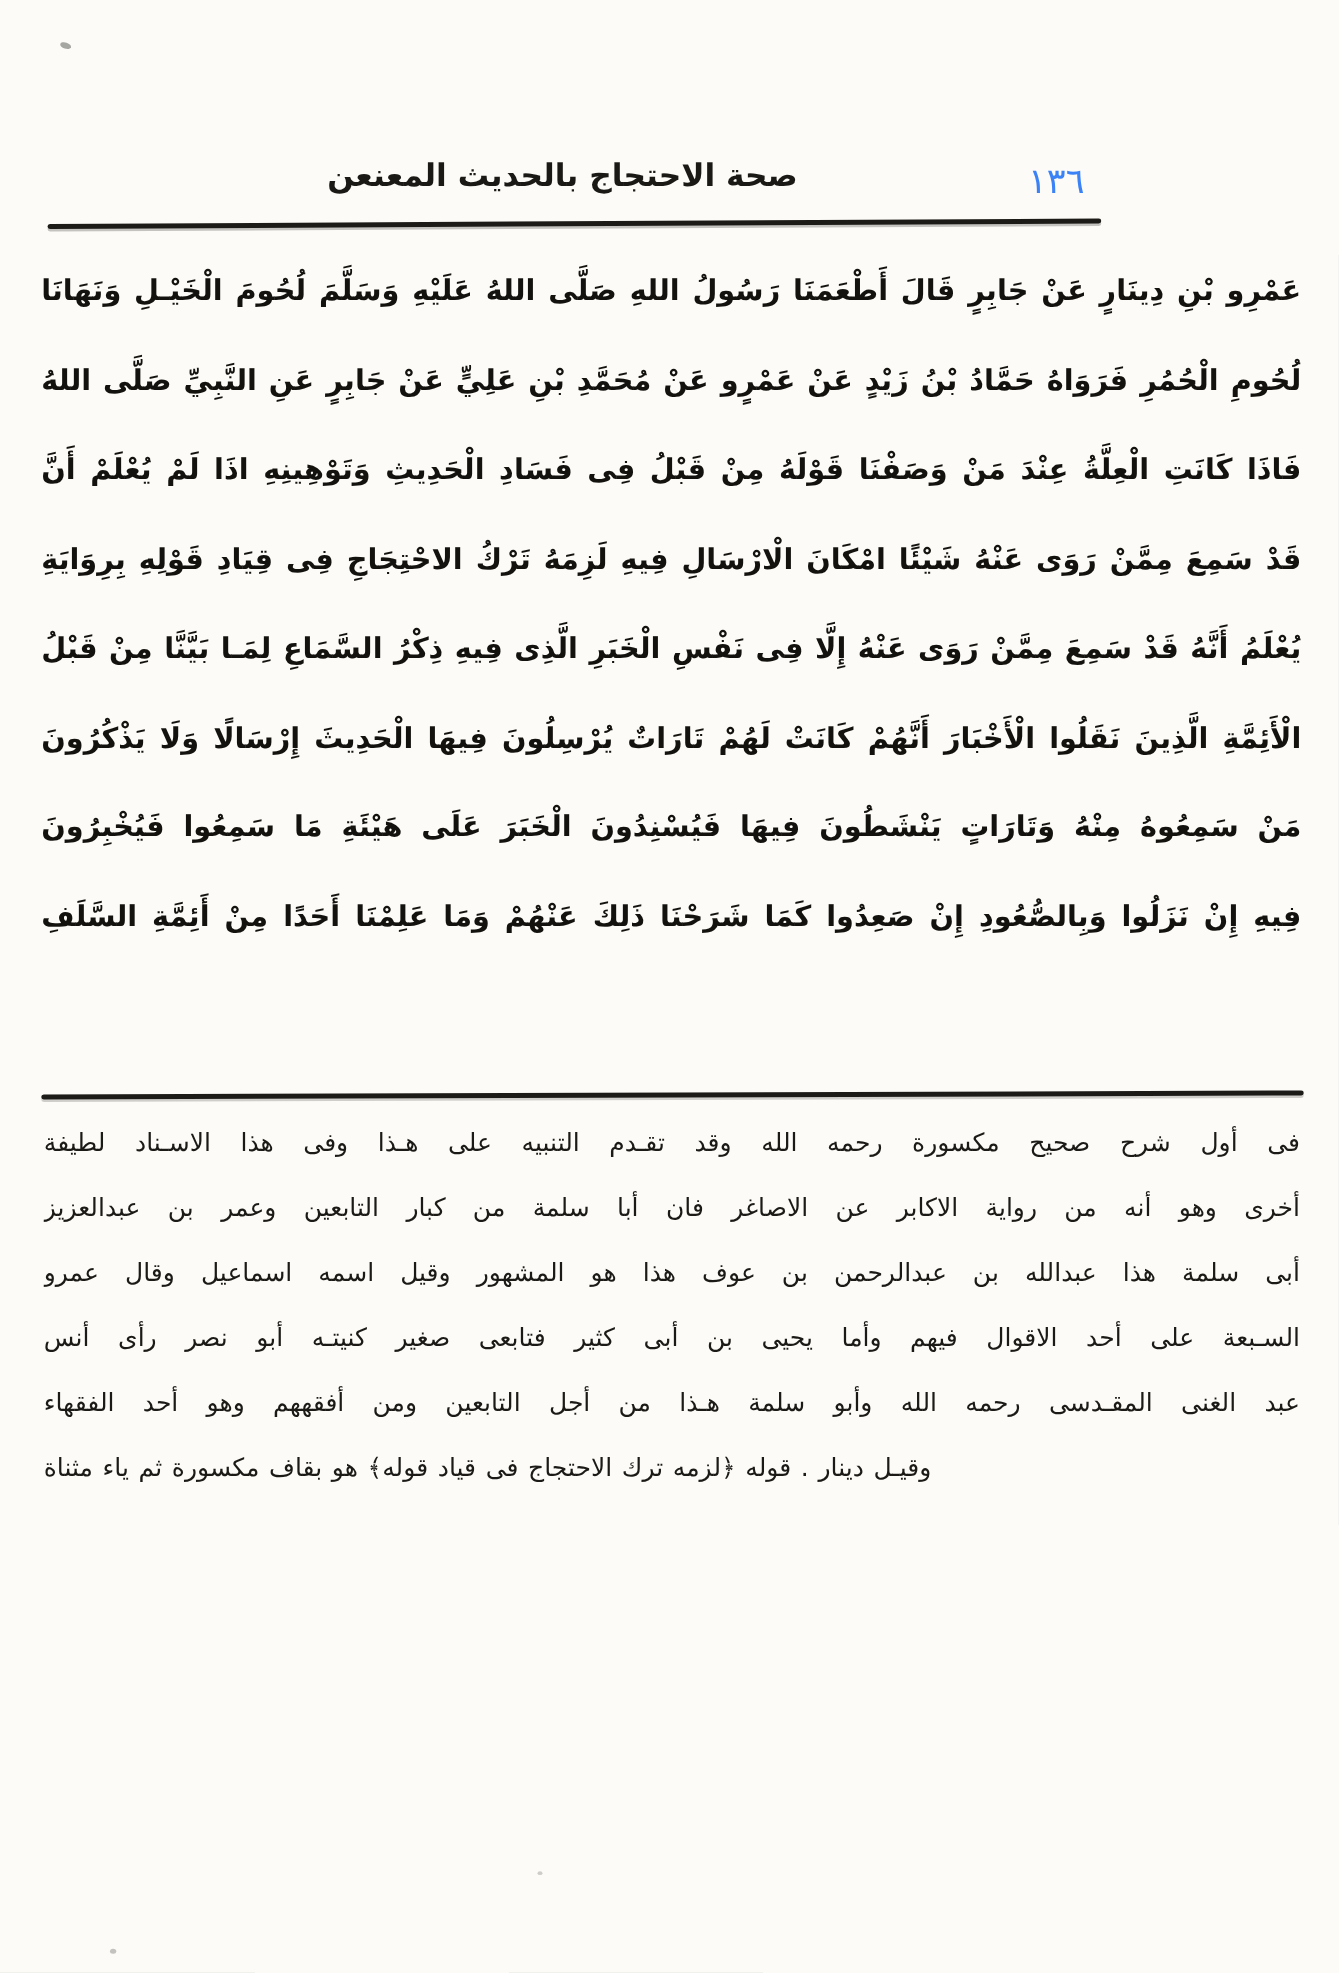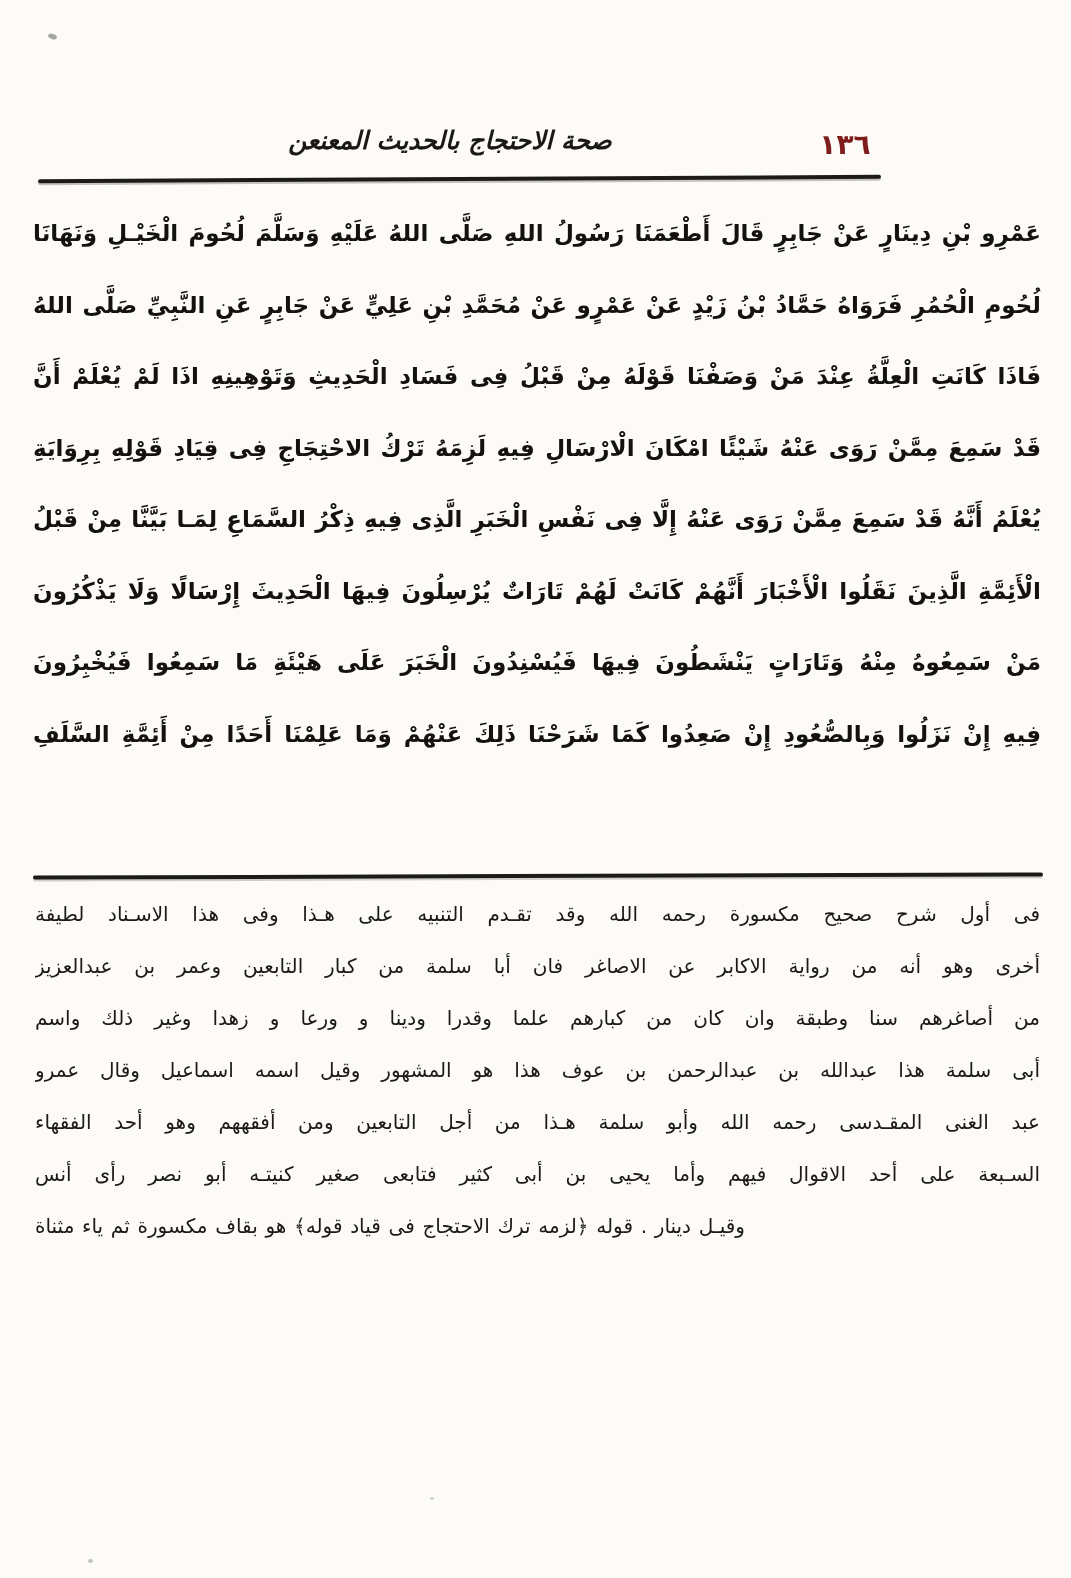--- a/index.html
+++ b/index.html
@@ -13,28 +13,27 @@
     overflow:hidden;
   }
   
   .header-title{
     position:absolute;
     top:126px;left:450px;
     transform:translateX(-50%);
     font-size:25px;font-weight:bold;
     direction:rtl;white-space:nowrap;
     color:#1b1916;
-    font-style:italic;
   }
   .page-number{
     position:absolute;
     top:128px;left:845px;
     transform:translateX(-50%);
-    font-size:28px;font-weight:bold;
-    color:#7f1d1d;
+    font-size:28px;font-weight:normal;
+    color:#3b82f6;
     text-align:center;
   }
   .rule{position:absolute;background:#1d1b18;border-radius:2px;}
   .rule-header{
     top:177px;left:38px;width:843px;height:4px;
     transform:rotate(-0.3deg);
     box-shadow:0 2px 0 rgba(30,28,25,0.25);
   }
   .rule-mid{
     top:874px;left:33px;width:1010px;height:3.5px;
@@ -108,20 +107,19 @@
     <div class="mline">الْأَئِمَّةِ الَّذِينَ نَقَلُوا الْأَخْبَارَ أَنَّهُمْ كَانَتْ لَهُمْ تَارَاتٌ يُرْسِلُونَ فِيهَا الْحَدِيثَ إِرْسَالًا وَلَا يَذْكُرُونَ</div>
     <div class="mline">مَنْ سَمِعُوهُ مِنْهُ وَتَارَاتٍ يَنْشَطُونَ فِيهَا فَيُسْنِدُونَ الْخَبَرَ عَلَى هَيْئَةِ مَا سَمِعُوا فَيُخْبِرُونَ بِالنُّزُولِ</div>
     <div class="mline">فِيهِ إِنْ نَزَلُوا وَبِالصُّعُودِ إِنْ صَعِدُوا كَمَا شَرَحْنَا ذَلِكَ عَنْهُمْ وَمَا عَلِمْنَا أَحَدًا مِنْ أَئِمَّةِ السَّلَفِ</div>
   </div>
 
   <div class="rule rule-mid"></div>
 
   <div class="footnote-block" lang="ar" dir="rtl">
     <div class="fline">فى أول شرح صحيح مكسورة رحمه الله وقد تقـدم التنبيه على هـذا وفى هذا الاسـناد لطيفة</div>
     <div class="fline">أخرى وهو أنه من رواية الاكابر عن الاصاغر فان أبا سلمة من كبار التابعين وعمر بن عبدالعزيز</div>
-    <div class="fline">من أصاغرهم سنا وطبقة وان كان من كبارهم علما وقدرا ودينا و ورعا و زهدا وغير ذلك واسم</div>
     <div class="fline">أبى سلمة هذا عبدالله بن عبدالرحمن بن عوف هذا هو المشهور وقيل اسمه اسماعيل وقال عمرو</div>
+    <div class="fline">السـبعة على أحد الاقوال فيهم وأما يحيى بن أبى كثير فتابعى صغير كنيتـه أبو نصر رأى أنس</div>
     <div class="fline">عبد الغنى المقـدسى رحمه الله وأبو سلمة هـذا من أجل التابعين ومن أفقههم وهو أحد الفقهاء</div>
-    <div class="fline">السـبعة على أحد الاقوال فيهم وأما يحيى بن أبى كثير فتابعى صغير كنيتـه أبو نصر رأى أنس</div>
     <div class="fline short-last">وقيـل دينار . قوله ﴿لزمه ترك الاحتجاج فى قياد قوله﴾ هو بقاف مكسورة ثم ياء مثناة</div>
   </div>
 
 </div>
 
 </body></html>

